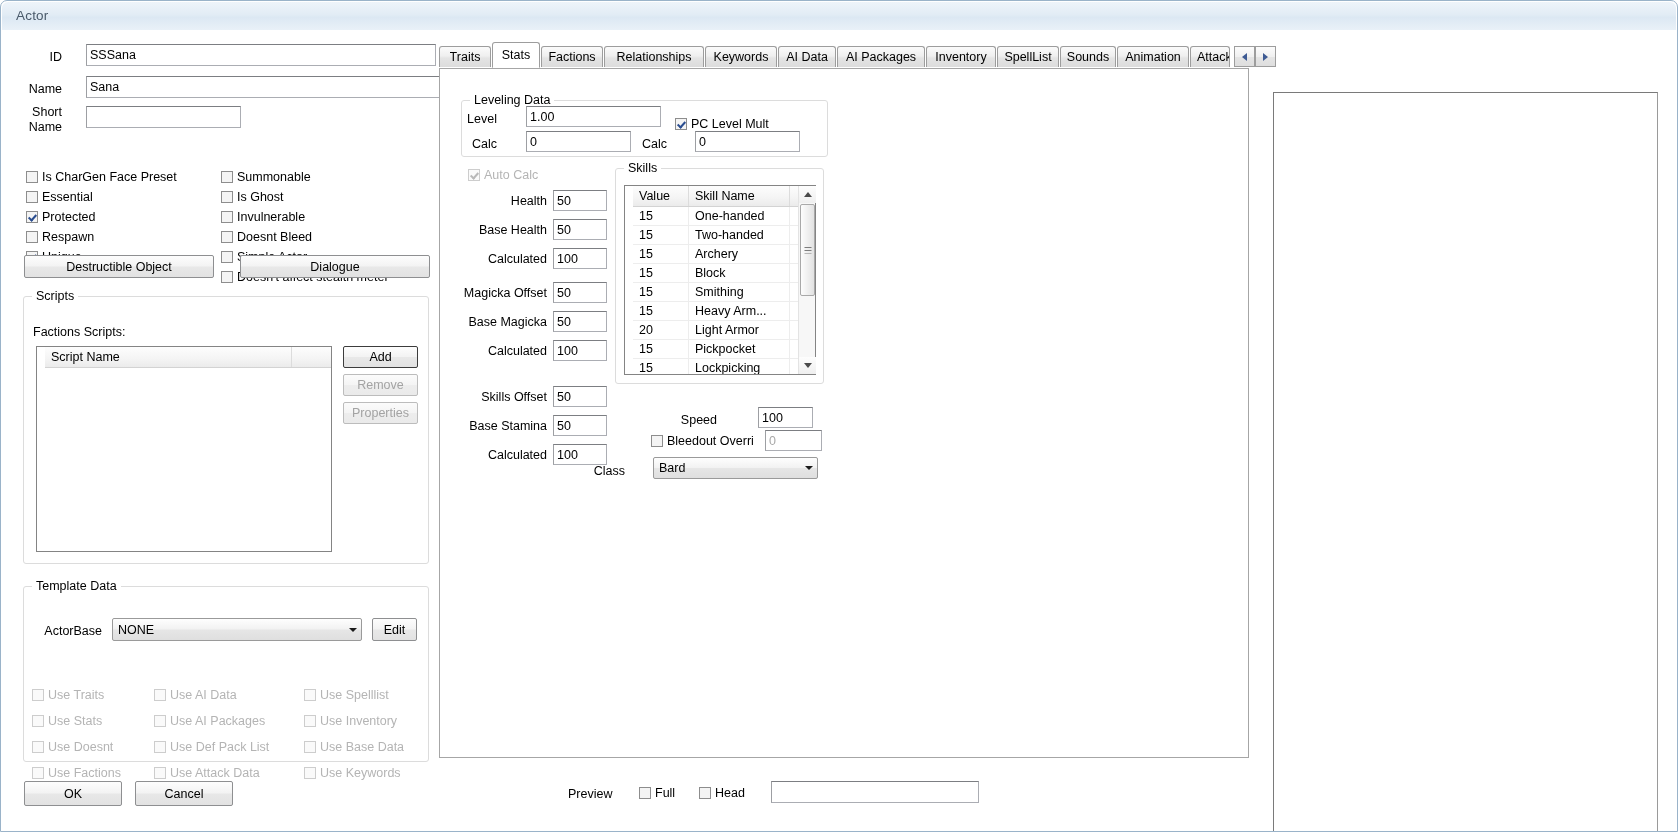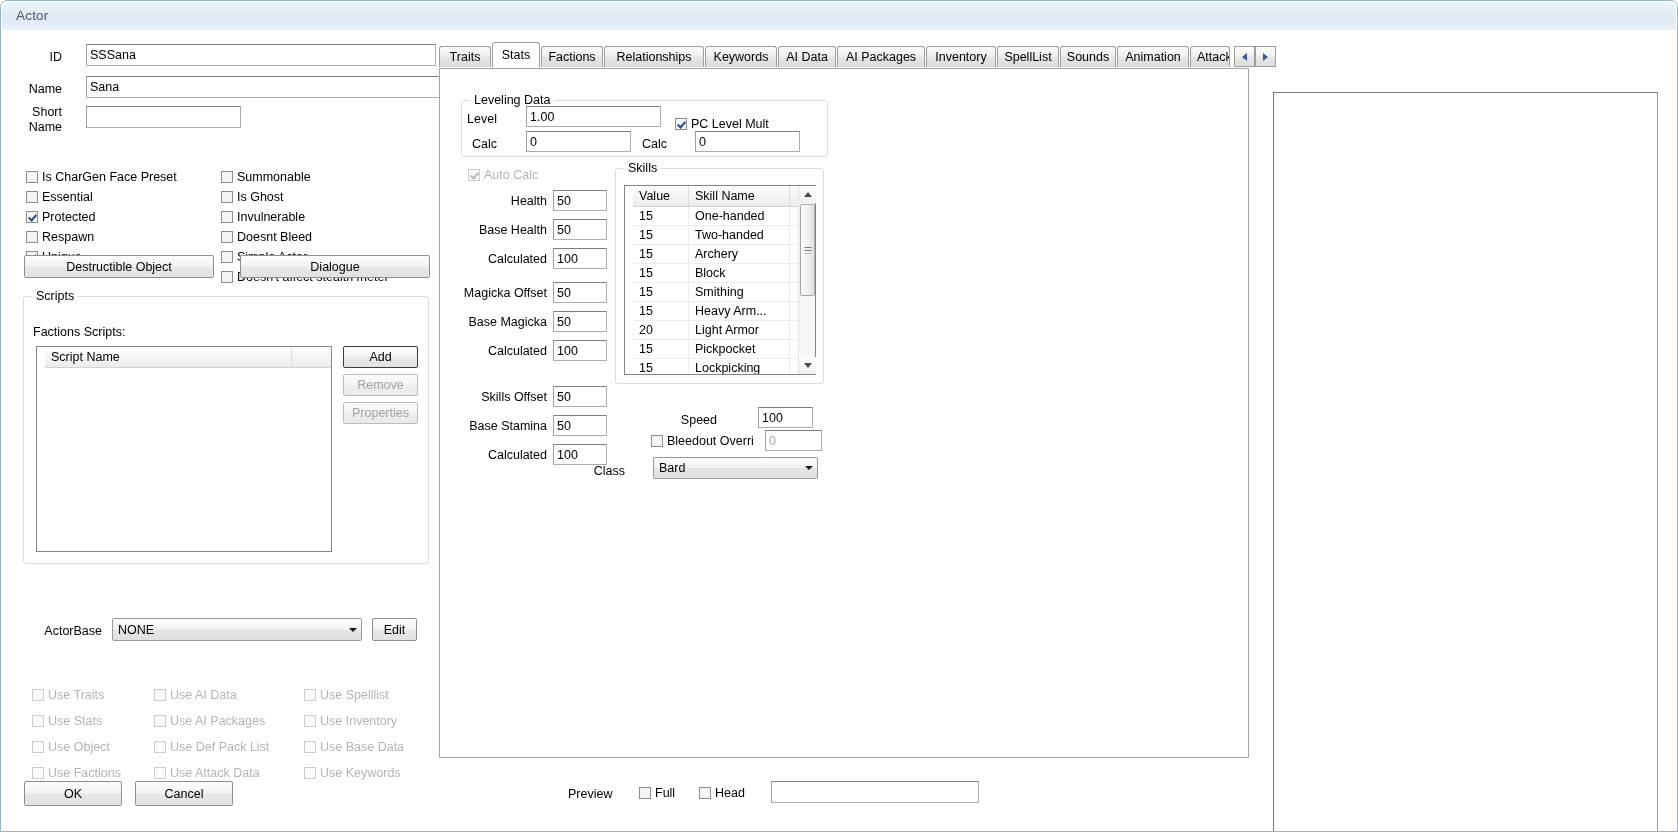--- a/index.html
+++ b/index.html
@@ -261,20 +261,23 @@
       <div class="hdr">
         <div class="hc" style="width:256px;">Script Name</div>
         <div class="hc" style="width:40px;border-right:none;"></div>
       </div>
     </div>
 
     <div class="btn def" style="left:341px;top:316px;width:75px;height:22px;">Add</div>
     <div class="btn dis" style="left:341px;top:344px;width:75px;height:22px;text-align:right;">Remove</div>
     <div class="btn dis" style="left:341px;top:372px;width:75px;height:22px;">Properties</div>
 
+    <div class="gb" style="left:21px;top:556px;width:406px;height:176px;">
+      <div class="cap">Template Data</div>
+    </div>
     <div class="lbl r" style="left:22px;top:594px;width:78px;">ActorBase</div>
     <div class="combo" style="left:110px;top:588px;width:250px;height:23px;">
       <span>NONE</span>
       <span class="arrow"></span>
     </div>
     <div class="btn" style="left:370px;top:588px;width:45px;height:23px;">Edit</div>
     <div id="tmpl-checks">
         <div class="cb dis" style="left: 30px; top: 658px;">
           <span class="box filled"></span>
           <span>Use Traits</span>
@@ -294,21 +297,21 @@
         <div class="cb dis" style="left: 152px; top: 684px;">
           <span class="box filled"></span>
           <span>Use AI Packages</span>
         </div>
         <div class="cb dis" style="left: 302px; top: 684px;">
           <span class="box filled"></span>
           <span>Use Inventory</span>
         </div>
         <div class="cb dis" style="left: 30px; top: 710px;">
           <span class="box filled"></span>
-          <span>Use Object</span>
+          <span>Use Doesnt</span>
         </div>
         <div class="cb dis" style="left: 152px; top: 710px;">
           <span class="box filled"></span>
           <span>Use Def Pack List</span>
         </div>
         <div class="cb dis" style="left: 302px; top: 710px;">
           <span class="box filled"></span>
           <span>Use Base Data</span>
         </div>
         <div class="cb dis" style="left: 30px; top: 736px;">

